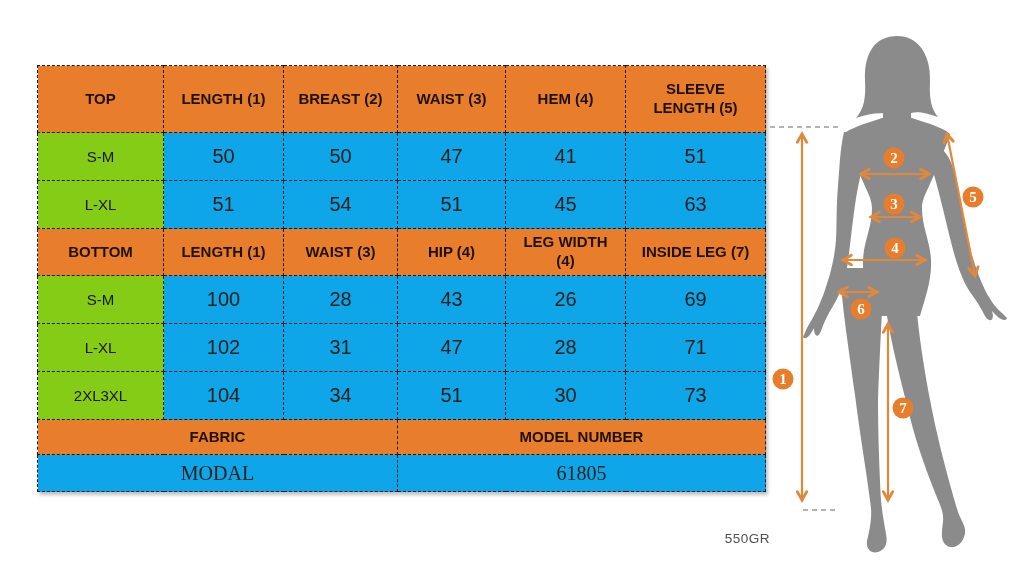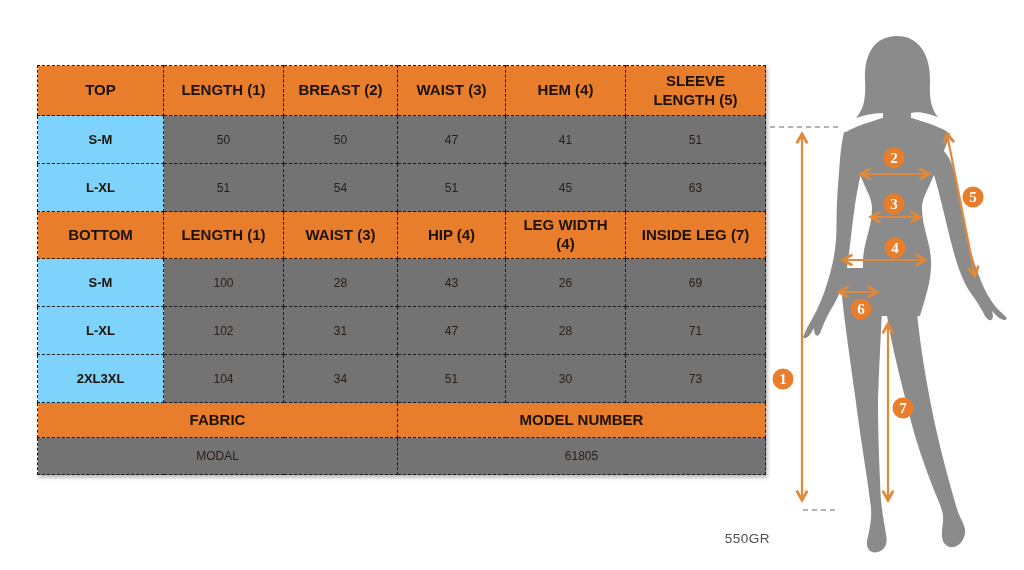--- a/index.html
+++ b/index.html
@@ -5,28 +5,28 @@
   html,body{margin:0;padding:0;background:#ffffff;}
   body{width:1024px;height:570px;position:relative;overflow:hidden;
        font-family:"Liberation Sans", sans-serif;}
 
   
   .chart{position:absolute;left:37px;top:65px;width:728px;
          border-collapse:collapse;table-layout:fixed;
          box-shadow:2px 3px 3px rgba(120,120,120,.45);}
   .chart td,.chart th{border:1.5px dashed #1a1a1a;text-align:center;
          vertical-align:middle;padding:2px 10px;}
-  .r-h1{height:50px;}
+  .r-h1{height:67px;}
   .r-d {height:48px;}
   .r-h2{height:47px;margin-top:26px;}
   .r-f1{height:35px;}
-  .r-f2{height:37px;}
+  .r-f2{height:37px;font-family:Liberation Serif, serif;}
   .hd{background:#E87E2B;color:#1d1104;font-weight:bold;font-size:15px;line-height:1.25;}
-  .sz{background:#7dd3fc;color:#1d1104;font-weight:bold;font-size:13px;}
-  .val{background:#737373;color:#29201a;font-weight:normal;font-size:12px;}
+  .sz{background:#84cc16;color:#1d1104;font-weight:normal;font-size:15px;}
+  .val{background:#0ea5e9;color:#29201a;font-weight:normal;font-size:20px;}
 
   .note{position:absolute;top:531px;right:254px;font-size:13.5px;color:#4d4d4d;
         letter-spacing:.5px;}
 
   
   .figure-svg{position:absolute;left:770px;top:0;width:254px;height:570px;}
   .marker-num{font-family:"Liberation Serif", serif;font-weight:bold;
               font-size:15px;fill:#ffffff;}
 </style>
 </head>

